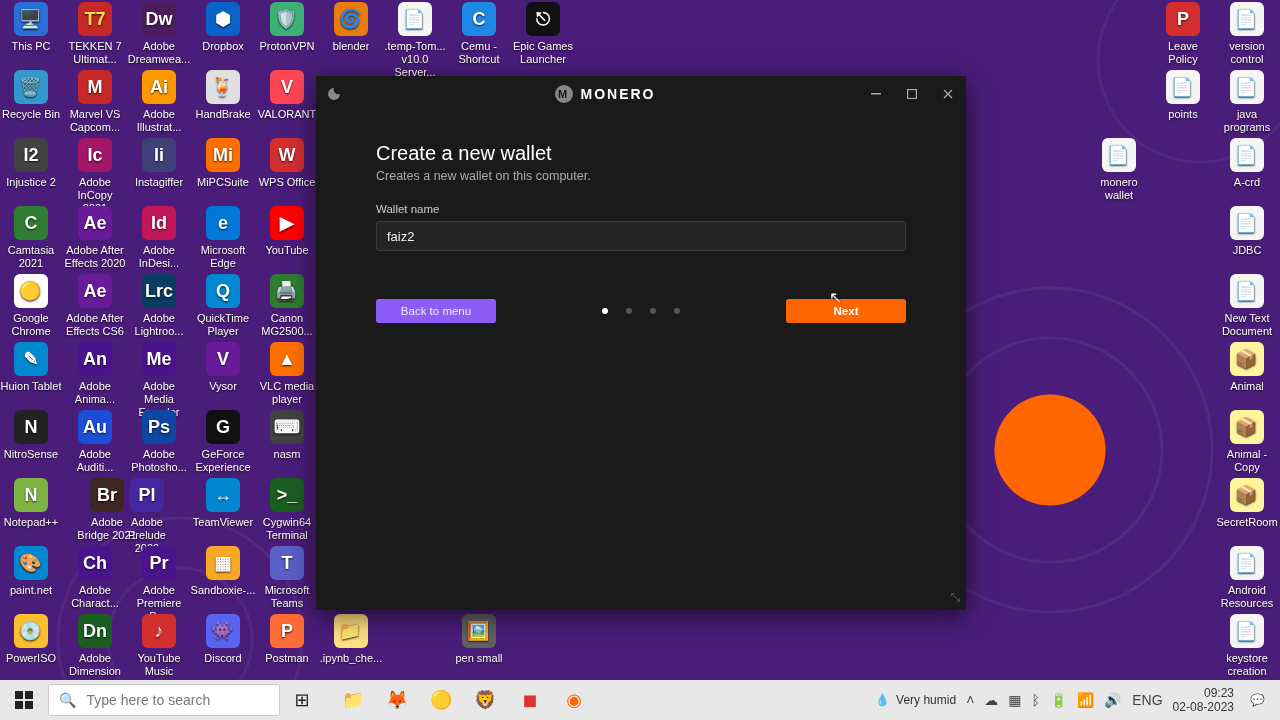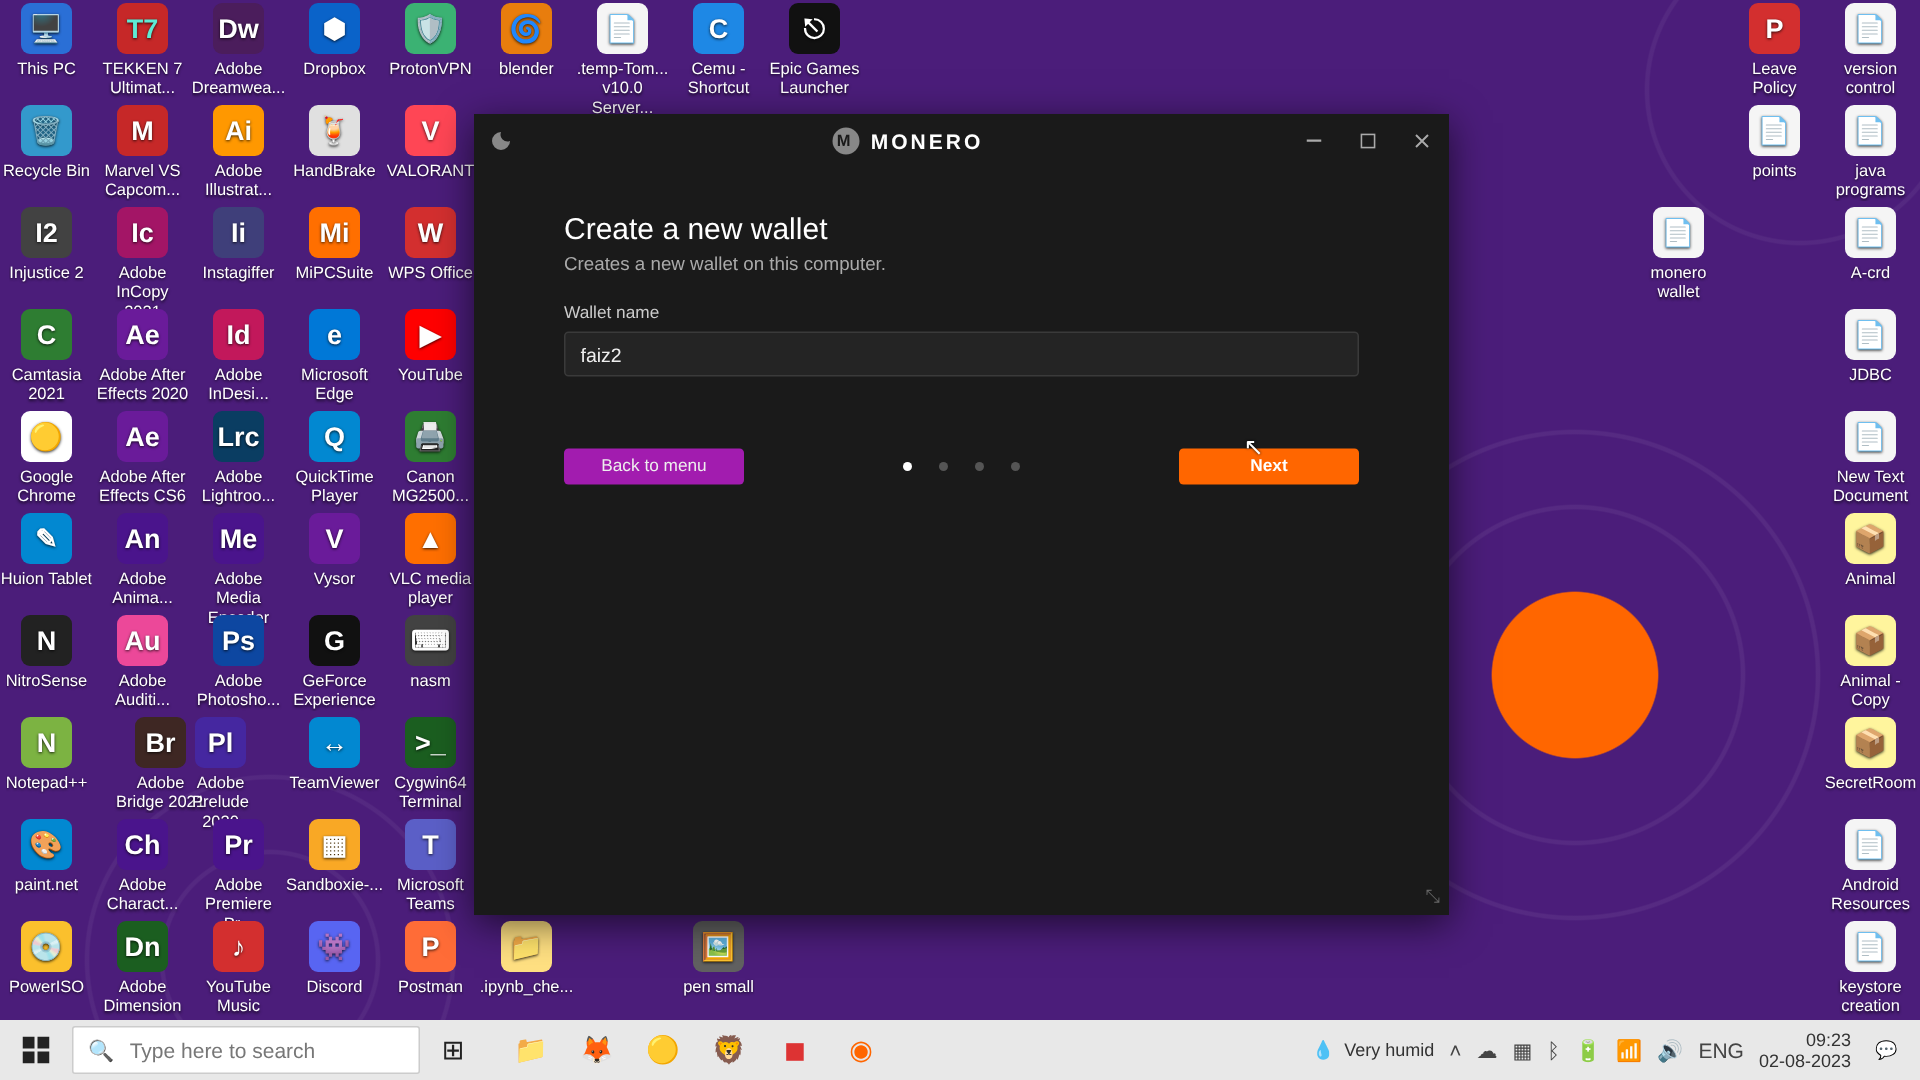--- a/index.html
+++ b/index.html
@@ -81,21 +81,21 @@
     outline: none;
   }
   .modal .nav {
     display: flex; align-items: center; justify-content: space-between;
     margin-top: 48px;
   }
   .modal .btn {
     height: 24px; min-width: 120px; border: none; border-radius: 3px;
     font-size: 11.5px; cursor: pointer;
   }
-  .modal .btn-back { background: #a21caf; color: #eee; }
+  .modal .btn-back { background: #8b5cf6; color: #eee; }
   .modal .btn-next { background: #ff6600; color: #fff; font-weight: 600; }
   .modal .dots { display: flex; gap: 18px; }
   .modal .dot { width: 6px; height: 6px; border-radius: 50%; background: #555; }
   .modal .dot.active { background: #fff; }
   .modal .resize { position:absolute; right:6px; bottom:6px; color:#666; font-size:12px; cursor:nwse-resize; }
 
   
   .cursor { position:absolute; left:829px; top:288px; font-size:16px; color:#fff; text-shadow:0 0 2px #000; pointer-events:none; }
 
   
@@ -124,21 +124,21 @@
 <body>
 
 <div class="wallpaper"></div>
 
 <div class="desktop" id="desktop">
     <div class="dicon" style="left: 0px; top: 2px;">
       <div class="glyph" style="background: rgb(42, 111, 214); color: rgb(255, 255, 255);">🖥️</div>
       <div class="label">This PC</div>
     </div>
     <div class="dicon" style="left: 64px; top: 2px;">
-      <div class="glyph" style="background: rgb(198, 40, 40); color: #5eead4;">T7</div>
+      <div class="glyph" style="background: rgb(198, 40, 40); color: #fde047;">T7</div>
       <div class="label">TEKKEN 7 Ultimat...</div>
     </div>
     <div class="dicon" style="left: 128px; top: 2px;">
       <div class="glyph" style="background: rgb(75, 29, 92); color: rgb(255, 255, 255);">Dw</div>
       <div class="label">Adobe Dreamwea...</div>
     </div>
     <div class="dicon" style="left: 192px; top: 2px;">
       <div class="glyph" style="background: rgb(10, 99, 201); color: rgb(255, 255, 255);">⬢</div>
       <div class="label">Dropbox</div>
     </div>
@@ -260,21 +260,21 @@
     </div>
     <div class="dicon" style="left: 256px; top: 342px;">
       <div class="glyph" style="background: rgb(255, 111, 0); color: rgb(255, 255, 255);">▲</div>
       <div class="label">VLC media player</div>
     </div>
     <div class="dicon" style="left: 0px; top: 410px;">
       <div class="glyph" style="background: rgb(34, 34, 34); color: rgb(255, 255, 255);">N</div>
       <div class="label">NitroSense</div>
     </div>
     <div class="dicon" style="left: 64px; top: 410px;">
-      <div class="glyph" style="background: #ec4899; color: rgb(255, 255, 255);">Au</div>
+      <div class="glyph" style="background: #1d4ed8; color: rgb(255, 255, 255);">Au</div>
       <div class="label">Adobe Auditi...</div>
     </div>
     <div class="dicon" style="left: 128px; top: 410px;">
       <div class="glyph" style="background: rgb(13, 71, 161); color: rgb(255, 255, 255);">Ps</div>
       <div class="label">Adobe Photosho...</div>
     </div>
     <div class="dicon" style="left: 192px; top: 410px;">
       <div class="glyph" style="background: rgb(17, 17, 17); color: rgb(255, 255, 255);">G</div>
       <div class="label">GeForce Experience</div>
     </div>

